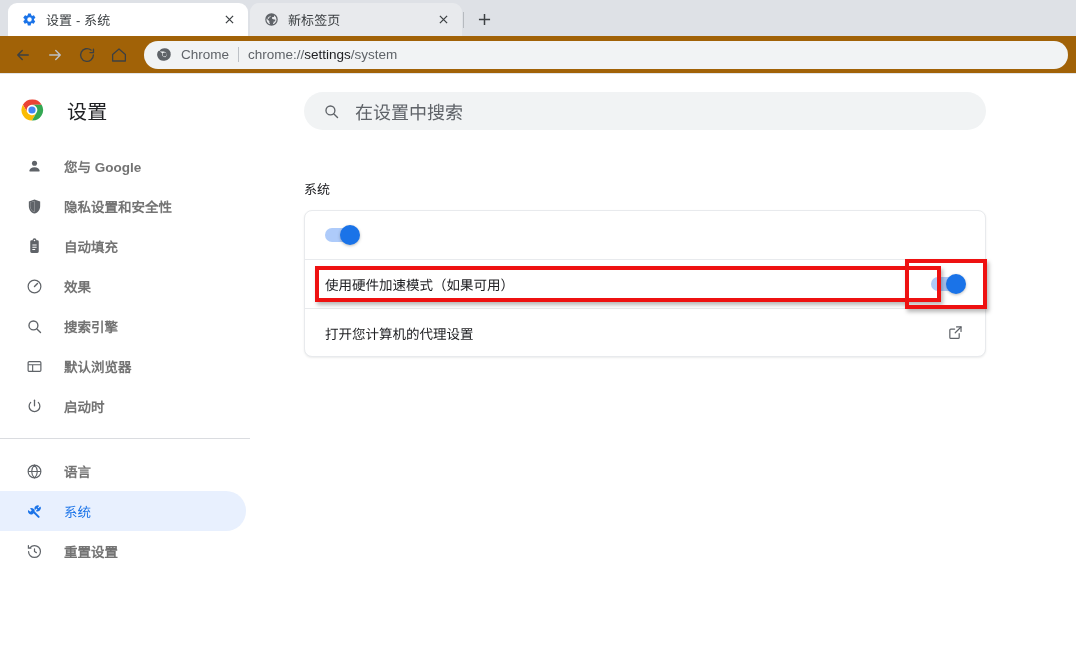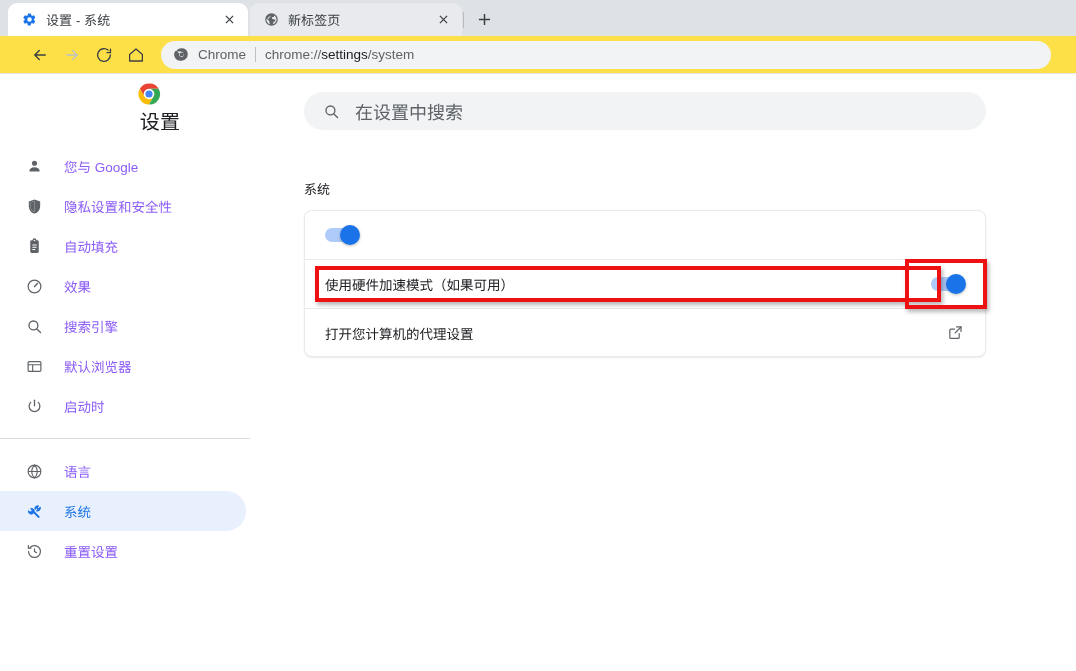--- a/index.html
+++ b/index.html
@@ -111,24 +111,24 @@
     align-items: center;
     justify-content: center;
     cursor: pointer;
     flex: 0 0 28px;
   }
 
   
   .toolbar {
     height: 38px;
     flex: 0 0 38px;
-    background: #fde047;
-    display: flex;
-    align-items: center;
-    padding: 0 25px;
+    background: #a16207;
+    display: flex;
+    align-items: center;
+    padding: 0 8px;
     border-bottom: 1px solid #e2e4e7;
   }
 
   .nav-btn {
     width: 30px;
     height: 30px;
     border-radius: 50%;
     display: flex;
     align-items: center;
     justify-content: center;
@@ -197,21 +197,20 @@
     padding-top: 0;
     position: relative;
   }
 
   .brand {
     display: flex;
     align-items: center;
     height: 56px;
     padding-left: 20px;
     margin-top: 8px;
-    flex-direction: column;
   }
   .brand-logo {
     width: 24px; height: 24px;
     flex: 0 0 24px;
     margin-right: 23px;
   }
   .brand-text {
     font-size: 20px;
     color: #202124;
     letter-spacing: .3px;
@@ -238,22 +237,23 @@
     flex: 0 0 20px;
     margin-right: 20px;
     display: flex;
     align-items: center;
     justify-content: center;
     color: #5f6368;
   }
 
   .nav-item .nav-label {
     font-size: 13.5px;
-    color: #8b5cf6;
+    color: #737373;
     white-space: nowrap;
+    font-weight: bold;
   }
 
   .nav-item.selected { background: #e8f0fe; }
   .nav-item.selected .nav-icon { color: #1a73e8; }
   .nav-item.selected .nav-label { color: #1a73e8; font-weight: 500; }
 
   .nav-divider {
     height: 1px;
     background: #dadce0;
     margin: 12px 0 12px 0;

